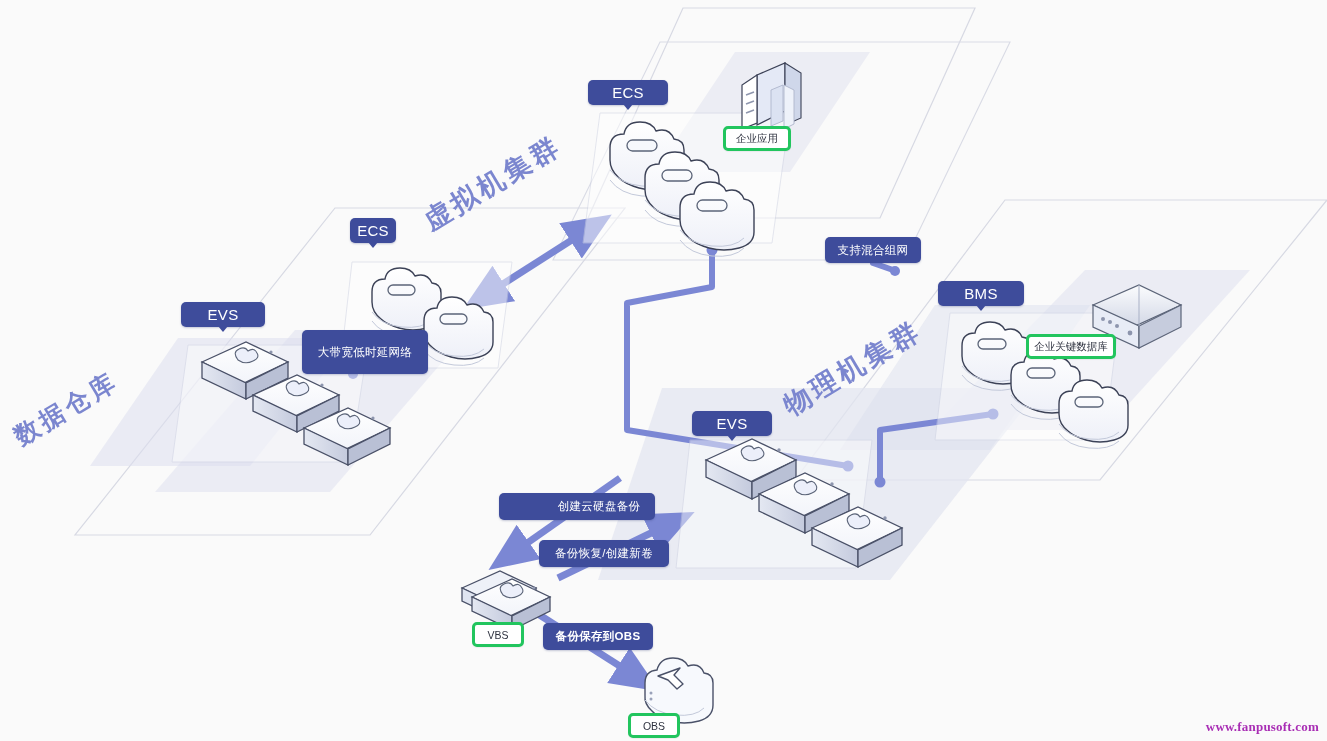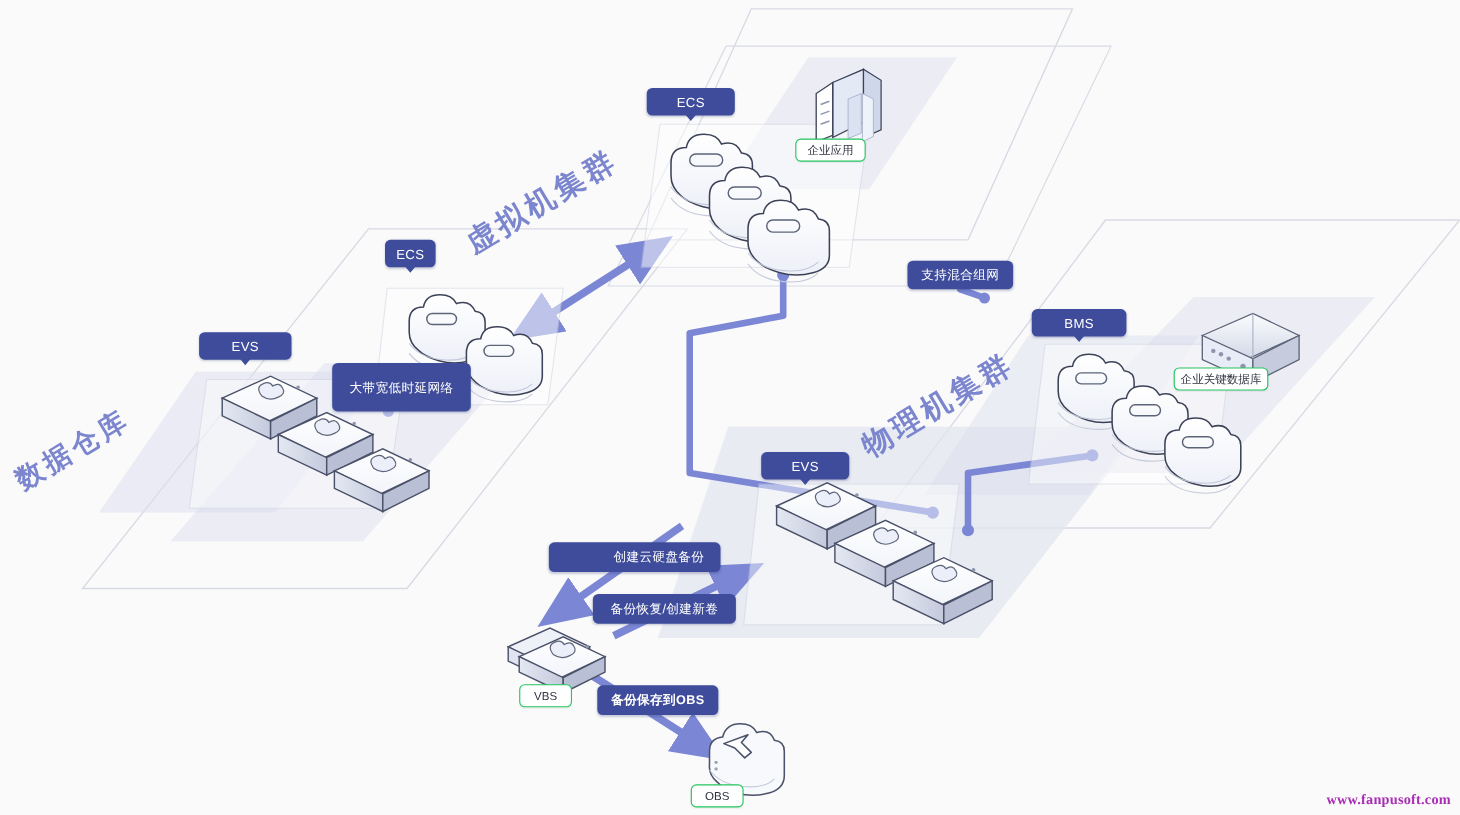--- a/index.html
+++ b/index.html
@@ -7,32 +7,32 @@
     width:1327px;height:741px;
     background:#fafafa;
     font-family:"Liberation Sans","DejaVu Sans",sans-serif;
     overflow:hidden;position:relative;
   }
   #stage{position:absolute;inset:0;width:1327px;height:741px;}
   svg.layer{position:absolute;left:0;top:0;width:1327px;height:741px;overflow:visible;}
   .badge{
     position:absolute;background:#3e4c9b;color:#ffffff;
     border-radius:5px;display:flex;align-items:center;justify-content:center;
-    font-size:12px;letter-spacing:.3px;white-space:nowrap;
+    font-size:15px;letter-spacing:.3px;white-space:nowrap;
     box-shadow:0 1px 2px rgba(40,50,110,.25);z-index:40;
   }
   .badge.cn{font-size:11.5px;}
   .badge:after{
     content:"";position:absolute;bottom:-5px;left:50%;margin-left:-5px;
     width:0;height:0;border-left:5px solid transparent;border-right:5px solid transparent;
     border-top:6px solid #3e4c9b;
   }
   .badge.nopointer:after{display:none;}
   .wbadge{
-    position:absolute;background:#ffffff;border:1px solid #22c55e;
+    position:absolute;background:#ffffff;border:3px solid #22c55e;
     border-radius:5px;color:#2f3340;font-size:10.5px;
     display:flex;align-items:center;justify-content:center;white-space:nowrap;
     z-index:45;box-shadow:0 1px 1px rgba(0,0,0,.05);
   }
   .zonelabel{
     position:absolute;color:#7b86cf;font-weight:bold;
     letter-spacing:4px;white-space:nowrap;z-index:5;
     font-family:"DejaVu Sans",sans-serif;
   }
   .wm{position:absolute;right:8px;bottom:6px;z-index:90;
@@ -280,21 +280,21 @@
   <div class="badge" style="left:692px;top:411px;width:80px;height:25px;">EVS</div>
   <div class="badge" style="left:938px;top:281px;width:86px;height:25px;">BMS</div>
 
   <div class="badge cn nopointer" style="left:302px;top:330px;width:126px;height:44px;">大带宽低时延网络</div>
   <div class="badge cn nopointer" style="left:825px;top:237px;width:96px;height:26px;">支持混合组网</div>
   <div class="badge cn nopointer" style="left:499px;top:493px;width:112px;height:27px;padding-left:44px;">创建云硬盘备份</div>
   <div class="badge cn nopointer" style="left:539px;top:540px;width:130px;height:27px;">备份恢复/创建新卷</div>
   <div class="badge cn nopointer" style="left:543px;top:623px;width:110px;height:27px;font-weight:bold;">备份保存到OBS</div>
 
   <div class="wbadge" style="left:723px;top:126px;width:62px;height:19px;">企业应用</div>
-  <div class="wbadge" style="left:1067px;top:334px;width:84px;height:19px;text-align:center;">企业关键数据库</div>
+  <div class="wbadge" style="left:1026px;top:334px;width:84px;height:19px;text-align:center;">企业关键数据库</div>
   <div class="wbadge" style="left:472px;top:622px;width:46px;height:19px;">VBS</div>
   <div class="wbadge" style="left:628px;top:713px;width:46px;height:19px;">OBS</div>
 
   <div class="wm">
     <div class="wm-url">www.fanpusoft.com</div>
   </div>
 
 </div>
 
 </body></html>

